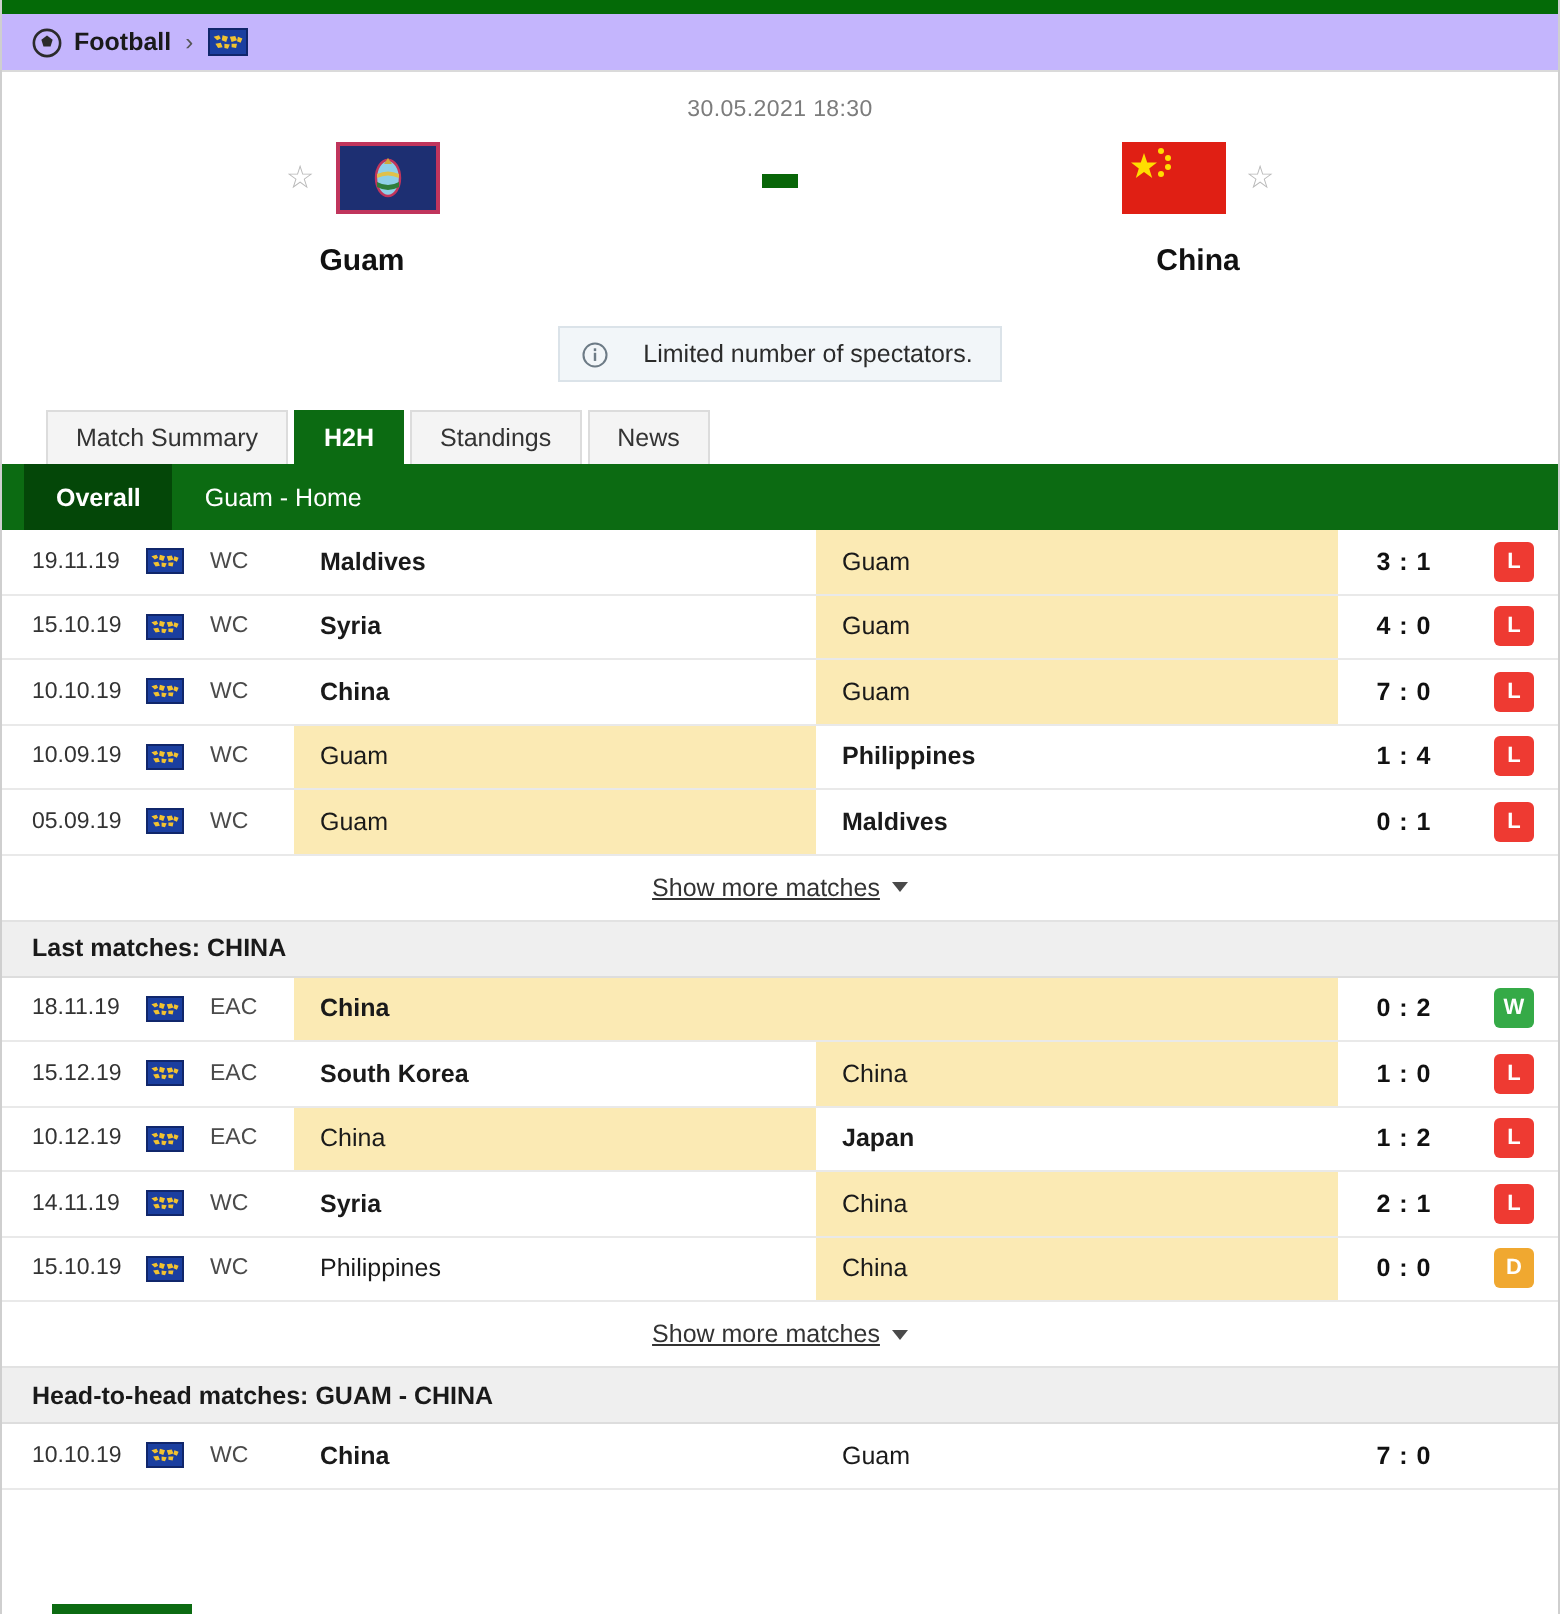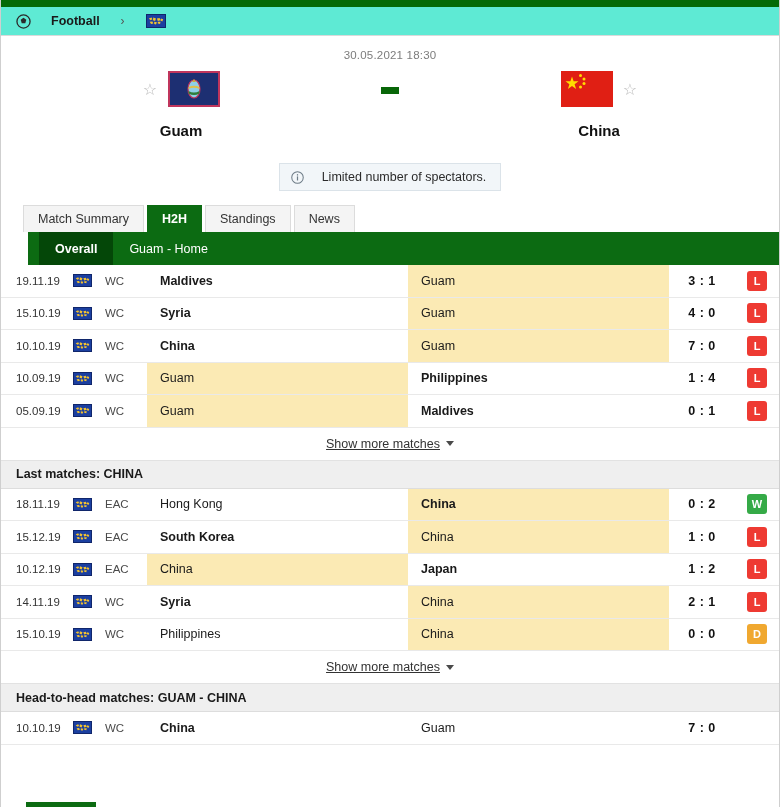--- a/index.html
+++ b/index.html
@@ -21,26 +21,26 @@
   }
   
   .topbar {
     height: 7px;
     background: #046a07;
     width: 100%;
   }
   
   .breadcrumb {
     height: 29px;
-    background: #5eead4;
+    background: #c4b5fd;
     border-bottom: 1px solid #dadada;
     display: flex;
     align-items: center;
     padding-left: 15px;
-    gap: 20px;
+    gap: 6px;
     font-size: 12.5px;
     color: #222;
   }
   .ball-icon { width: 15px; height: 15px; flex: 0 0 auto; display:block; }
   .crumb-sport { font-weight: bold; color: #1a1a1a; font-size: 12.5px; }
   .crumb-sep { color: #555; font-size: 12px; padding: 0 1px; }
   .league-flag {
     width: 20px; height: 14px; flex: 0 0 auto;
     background: #1b3fa0;
     border: 1px solid #10266b;
@@ -140,21 +140,20 @@
     color: #fff;
     font-weight: bold;
   }
   
   .subtabs {
     display: flex;
     align-items: stretch;
     background: #0c6b12;
     height: 33px;
     padding-left: 11px;
-    margin-left: 27px;
   }
   .subtab {
     display: flex;
     align-items: center;
     padding: 0 16px;
     font-size: 12.5px;
     color: #ffffff;
     cursor: pointer;
   }
   .subtab.active {
@@ -463,21 +462,20 @@
         <div class="c-date">18.11.19</div>
         <div class="c-flag">
           <span class="league-flag">
             <svg viewBox="0 0 20 14" preserveAspectRatio="none">
               <rect width="20" height="14" fill="#1b3fa0"></rect>
               <path d="M2 4 L5 3 L6 5 L4 6 Z M7 3 L10 4 L9 7 L6.5 6 Z M11 4 L14 3.5 L15 6 L12 7 Z M15.5 4 L18 5 L17 7.5 L15 6.5 Z M3 8 L6 7.5 L7 10 L4.5 10.5 Z M8 8 L11 8.5 L10 11 L8 10.5 Z M12 8 L15 8 L14.5 10.5 L12 10 Z" fill="#f2c230"></path>
             </svg>
           </span>
         </div>
         <div class="c-comp">EAC</div>
-        <div class="c-home">Hong Kong</div>
         <div class="c-away hl bold">China</div>
         <div class="c-score">0 : 2</div>
         <div class="c-badge">
           <span class="badge W">W</span>
         </div>
       </div>
       <div class="row">
         <div class="c-date">15.12.19</div>
         <div class="c-flag">
           <span class="league-flag">

